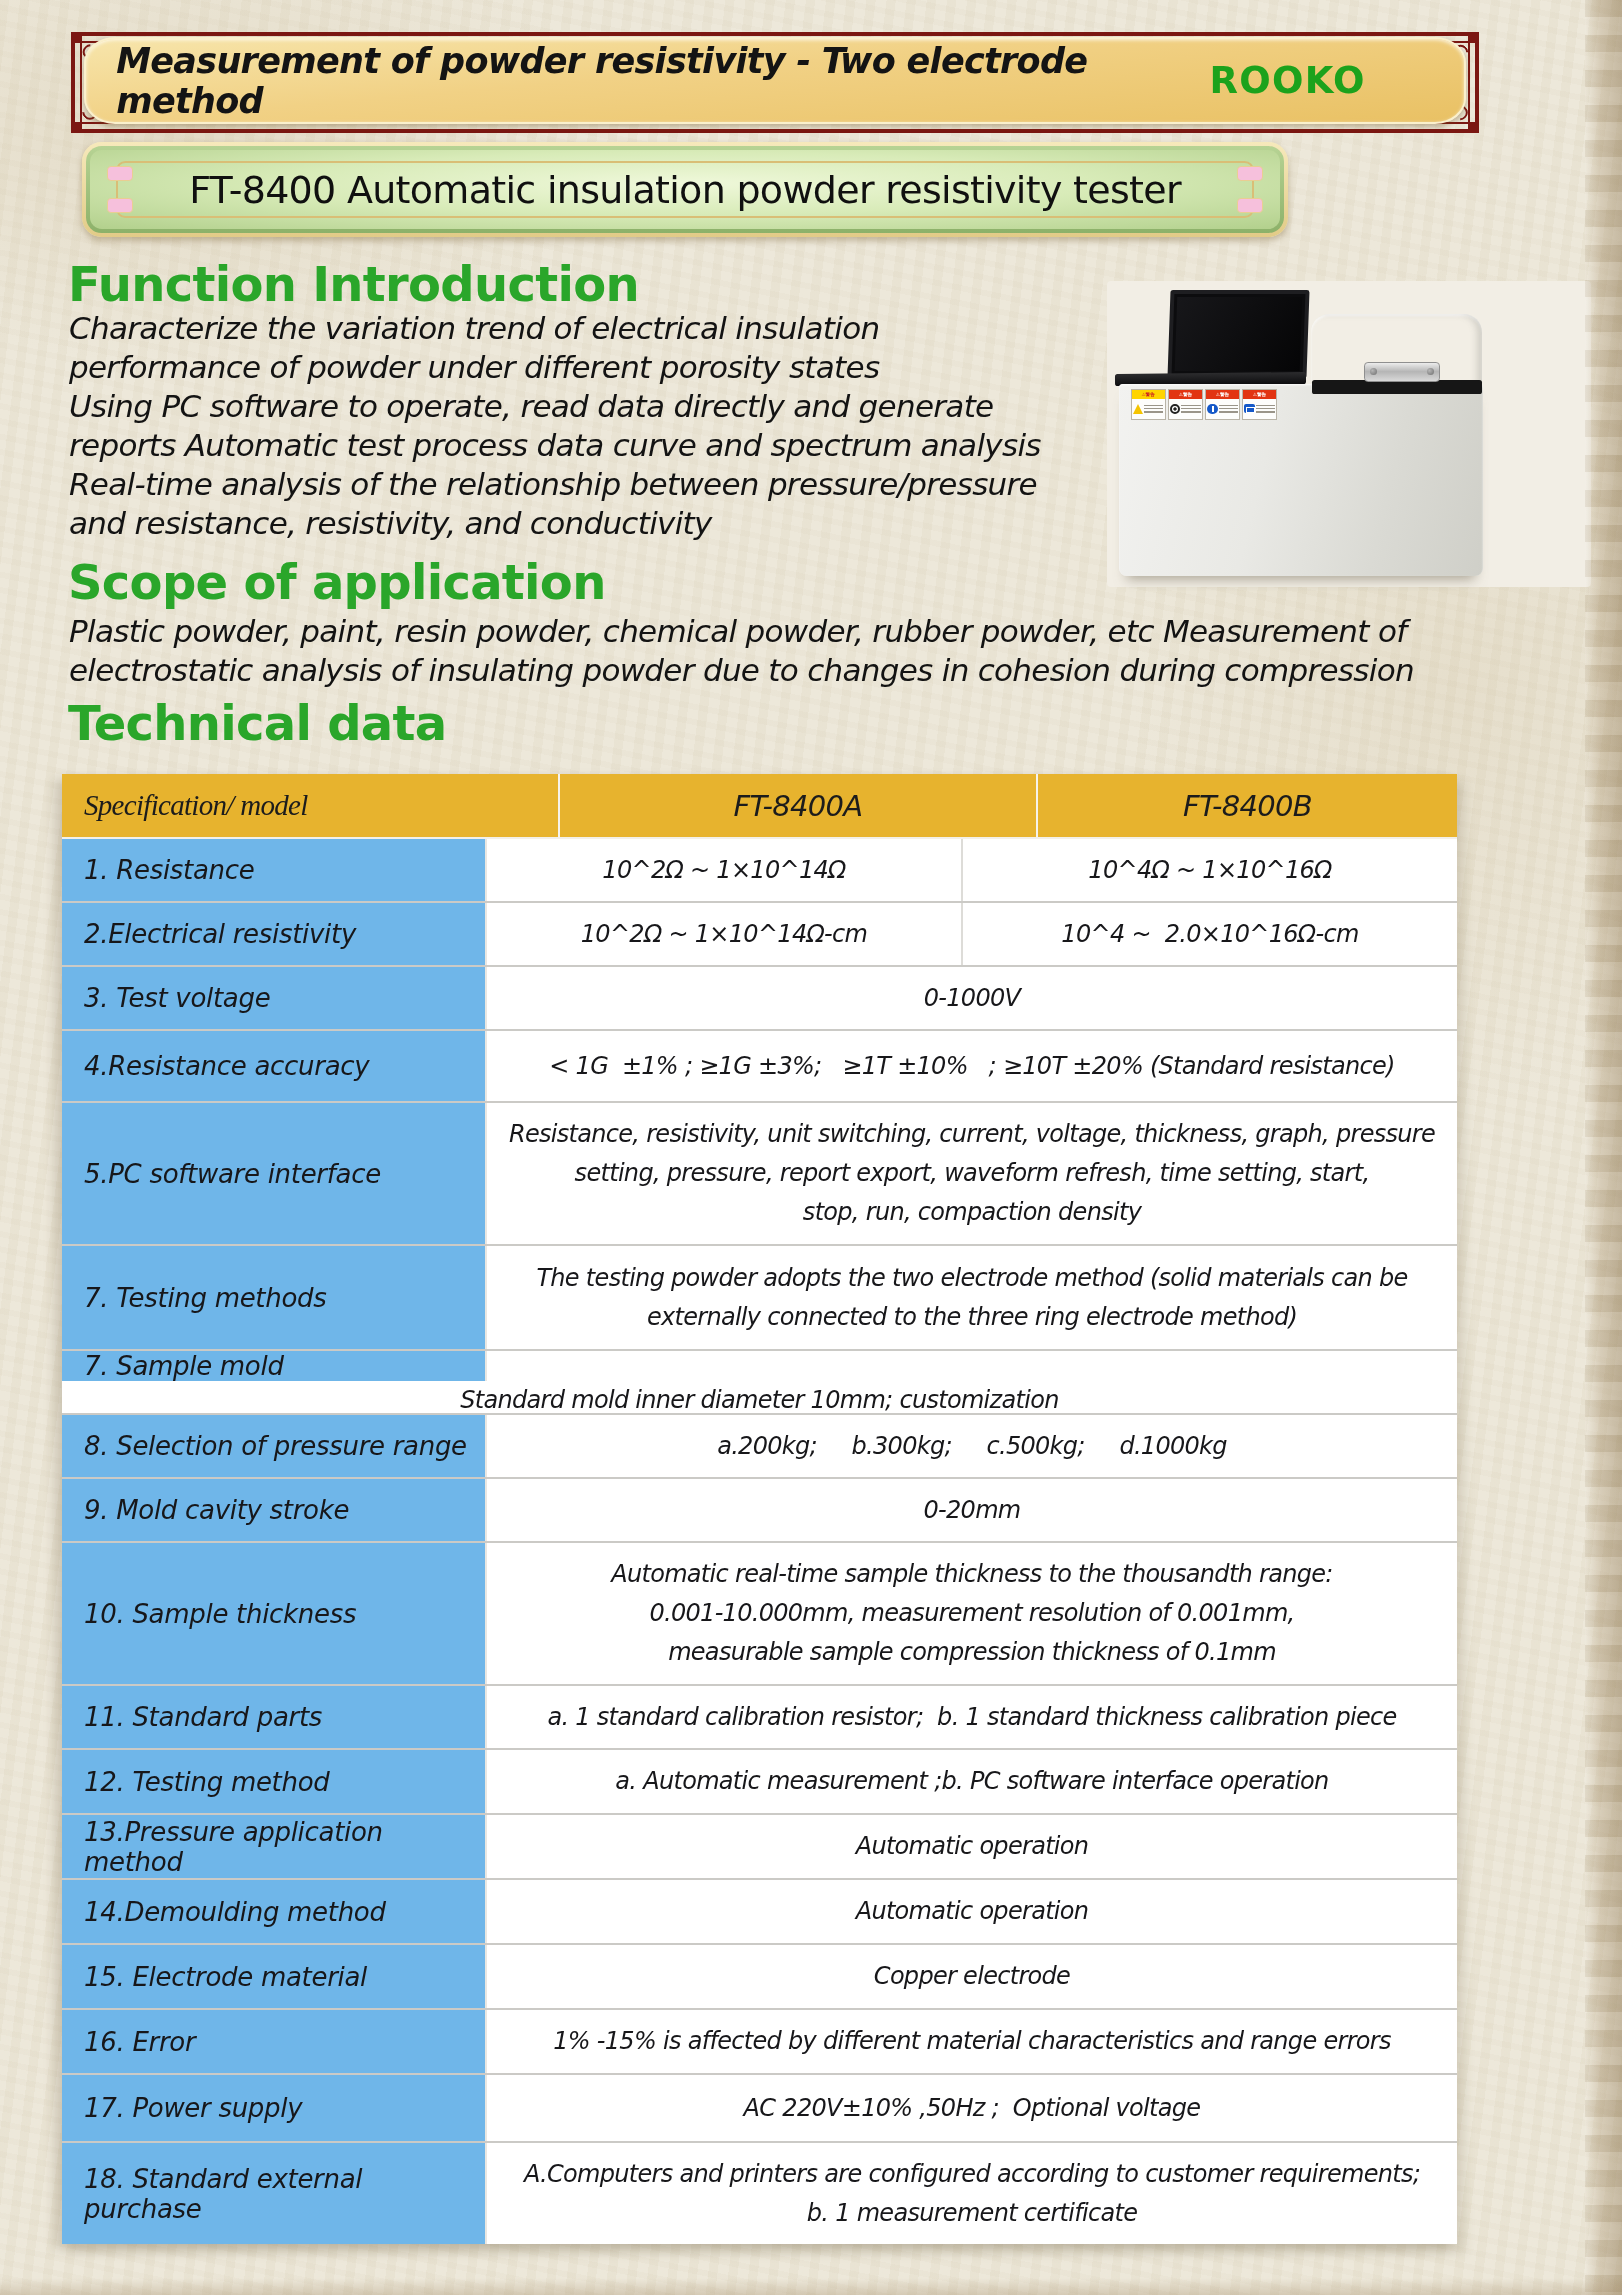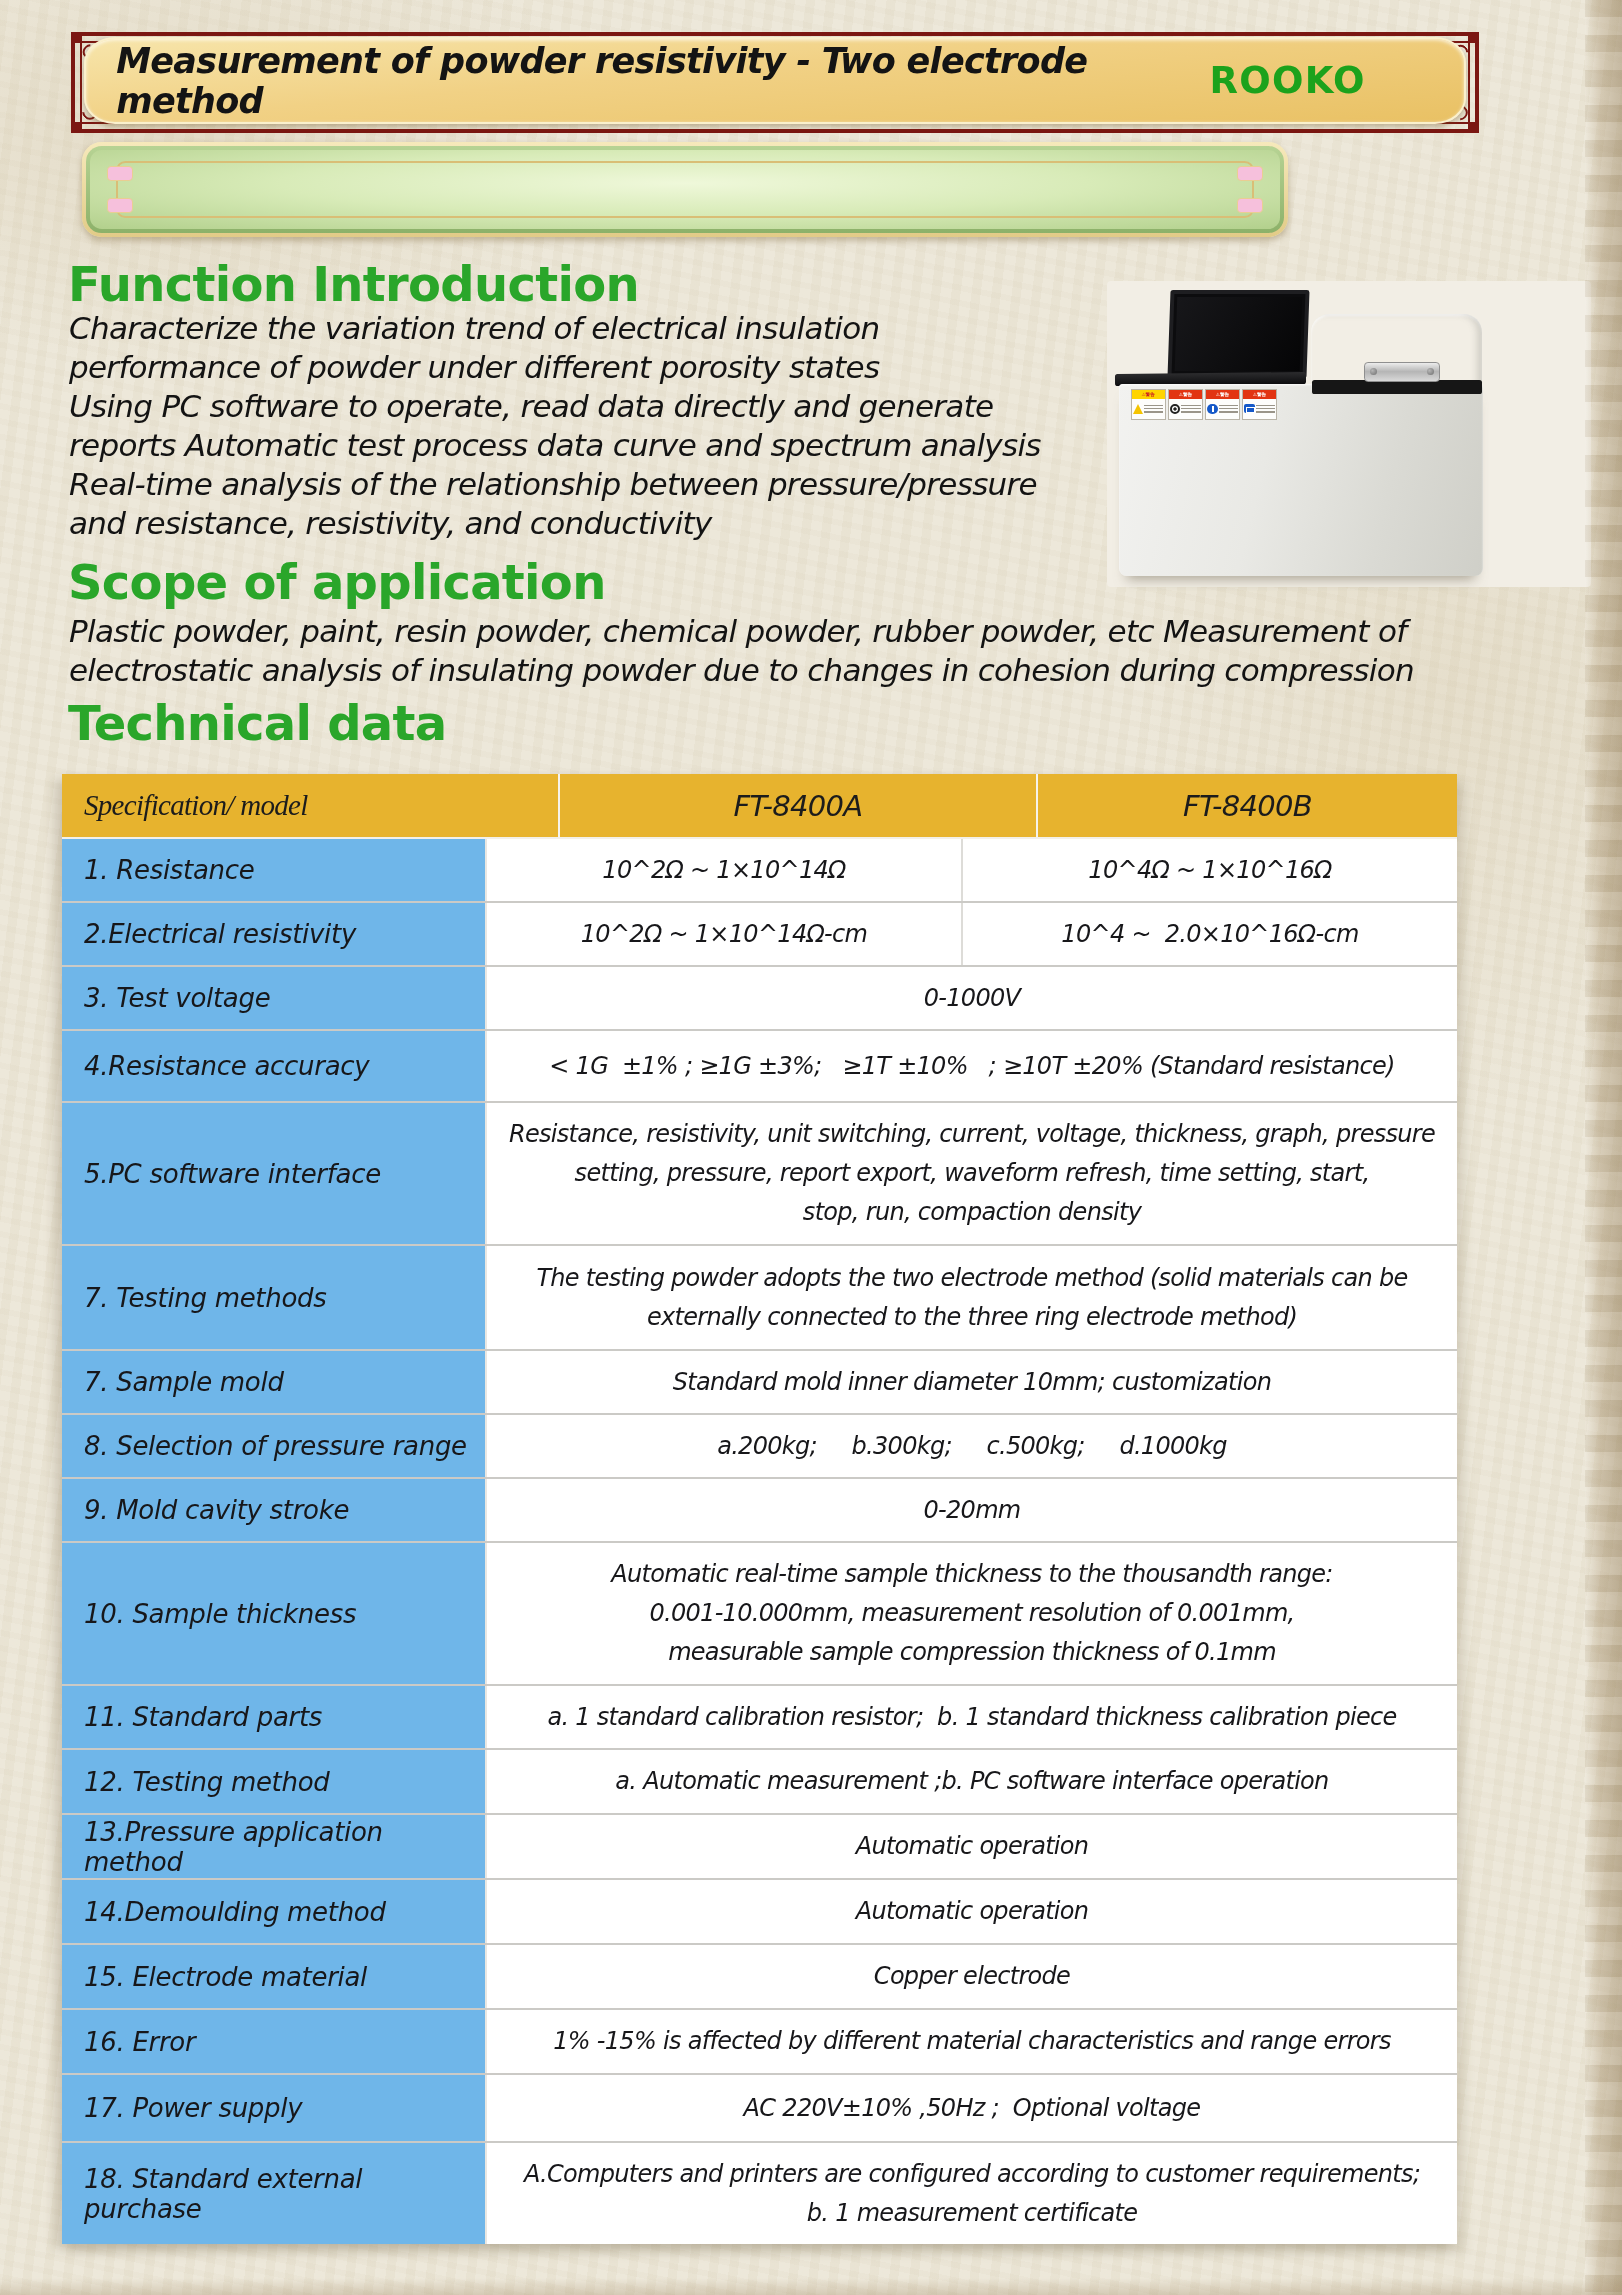--- a/index.html
+++ b/index.html
@@ -145,20 +145,21 @@
     </div>
   </div>
 
   <div class="banner-green">
     <div class="frame">
       <div class="panel">
         <div class="pink-tab" style="left:17px;top:15.7px;"></div>
         <div class="pink-tab" style="left:17px;bottom:15.7px;"></div>
         <div class="pink-tab" style="right:17px;top:15.7px;"></div>
         <div class="pink-tab" style="right:17px;bottom:15.7px;"></div>
+        <div class="model-title">FT-8400 Automatic insulation powder resistivity tester</div>
       </div>
     </div>
   </div>
 
   <div class="h-green" style="top:260px;">Function Introduction</div>
   <div class="para" style="top:309px;">
     <div>Characterize the variation trend of electrical insulation</div>
     <div>performance of powder under different porosity states</div>
     <div>Using PC software to operate, read data directly and generate</div>
     <div>reports Automatic test process data curve and spectrum analysis</div>
@@ -258,21 +259,21 @@
       <div class="tlbl">5.PC software interface</div>
       <div class="tval">Resistance, resistivity, unit switching, current, voltage, thickness, graph, pressure
 setting, pressure, report export, waveform refresh, time setting, start,
 stop, run, compaction density</div>
     </div>
     <div class="trow" style="height:105px;">
       <div class="tlbl">7. Testing methods</div>
       <div class="tval">The testing powder adopts the two electrode method (solid materials can be
 externally connected to the three ring electrode method)</div>
     </div>
-    <div class="trow" style="height:64px;">
+    <div class="trow" style="height:64px;flex-direction:column;">
       <div class="tlbl">7. Sample mold</div>
       <div class="tval">Standard mold inner diameter 10mm; customization</div>
     </div>
     <div class="trow" style="height:64px;">
       <div class="tlbl">8. Selection of pressure range</div>
       <div class="tval">a.200kg;     b.300kg;     c.500kg;     d.1000kg</div>
     </div>
     <div class="trow" style="height:64px;">
       <div class="tlbl">9. Mold cavity stroke</div>
       <div class="tval">0-20mm</div>

